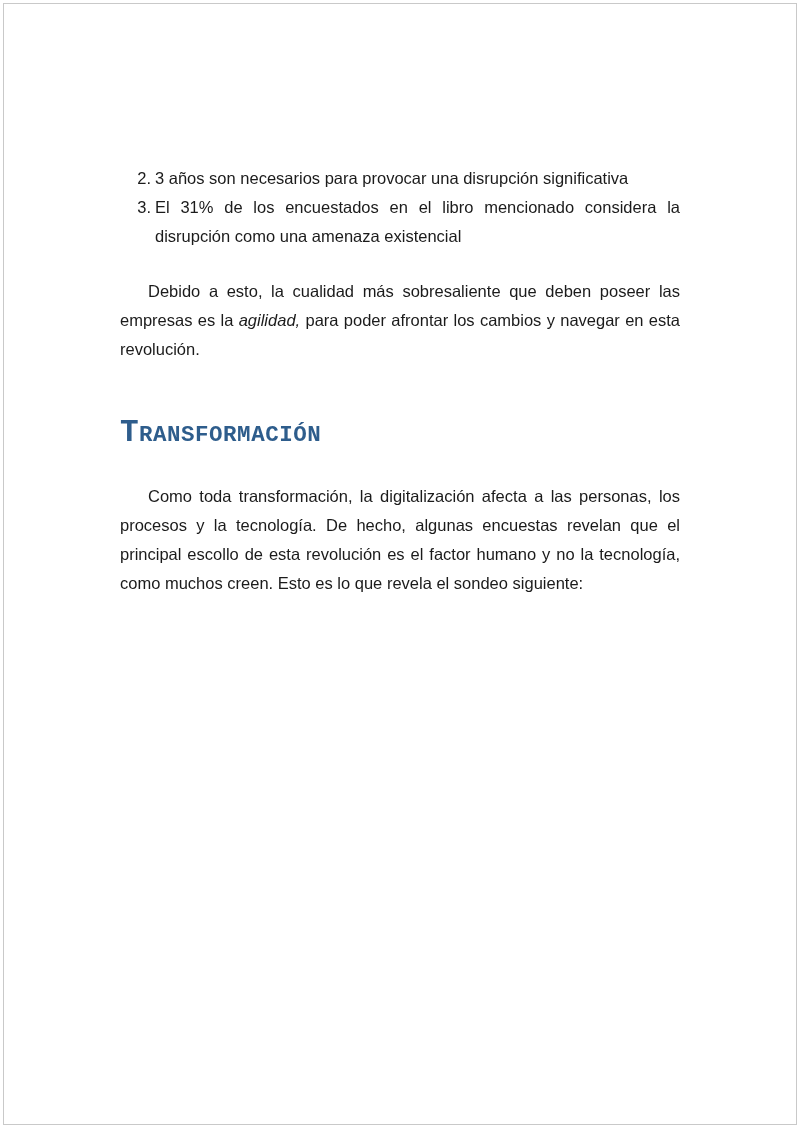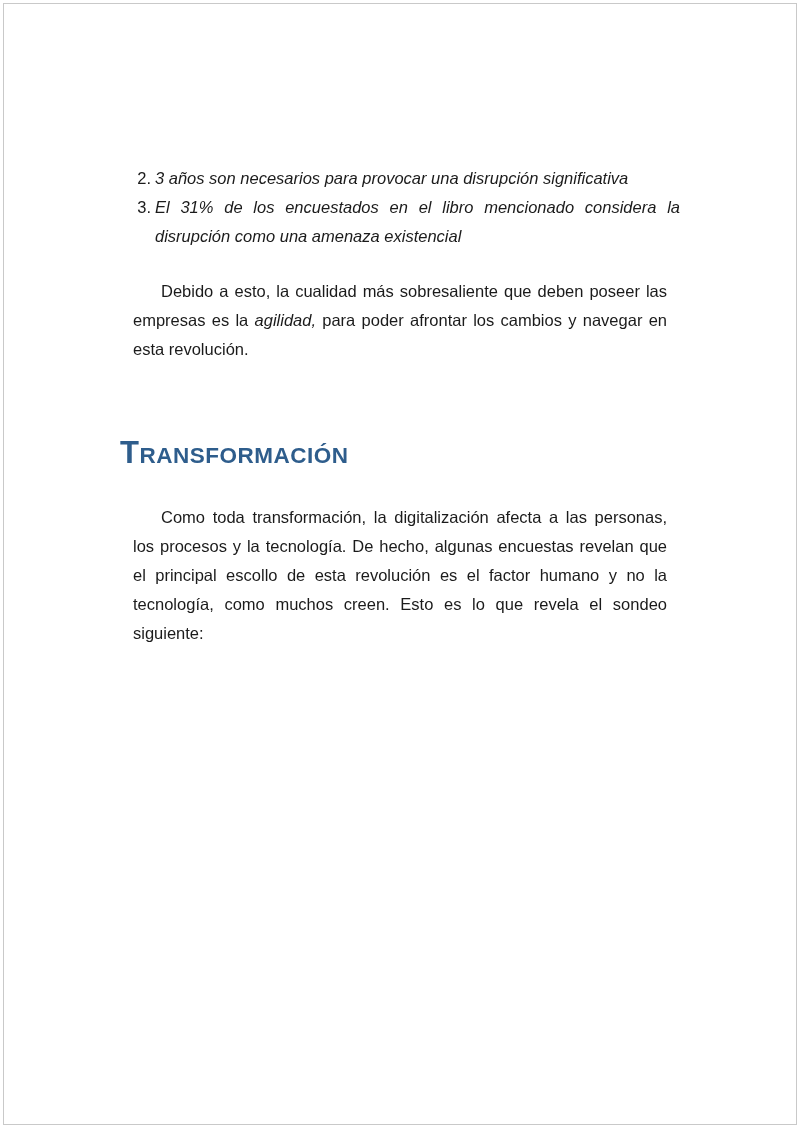--- a/index.html
+++ b/index.html
@@ -42,33 +42,33 @@
   .list-num {
     flex: 0 0 35px;
     box-sizing: border-box;
     padding-right: 4px;
     text-align: right;
     white-space: nowrap;
   }
   .list-text {
     flex: 1 1 auto;
     text-align: justify;
-    font-style: italic;
   }
   .para {
-    margin: 13px;
+    margin: 0;
     text-align: justify;
     text-indent: 28px;
   }
   .section-heading {
-    margin: 72px 0 30px 0;
+    margin: 52px 0 30px 0;
     font-weight: bold;
     color: var(--heading, #2e5d8c);
     line-height: 34px;
     letter-spacing: 0.5px;
+    font-family: Liberation Mono, monospace;
   }
   .heading-initial {
     font-size: 31px;
   }
   .heading-rest {
     font-size: 22.5px;
   }
   .italic {
     font-style: italic;
   }

